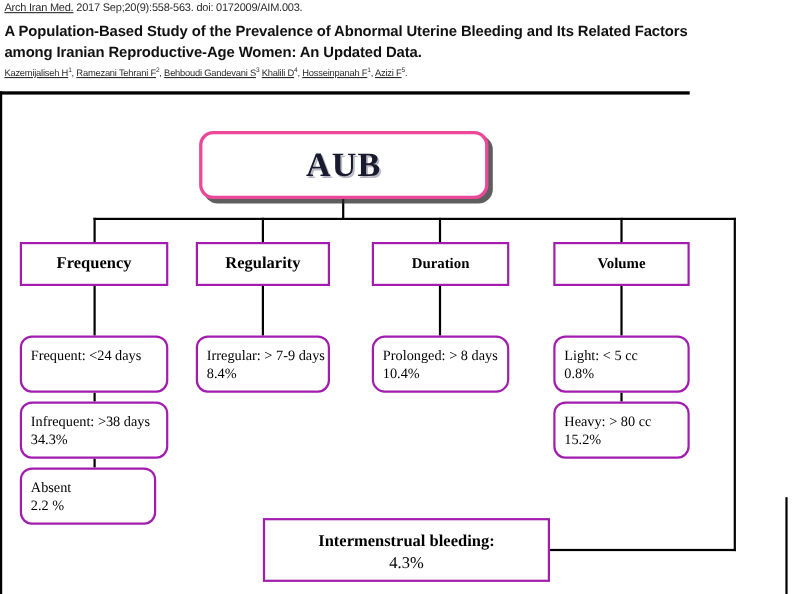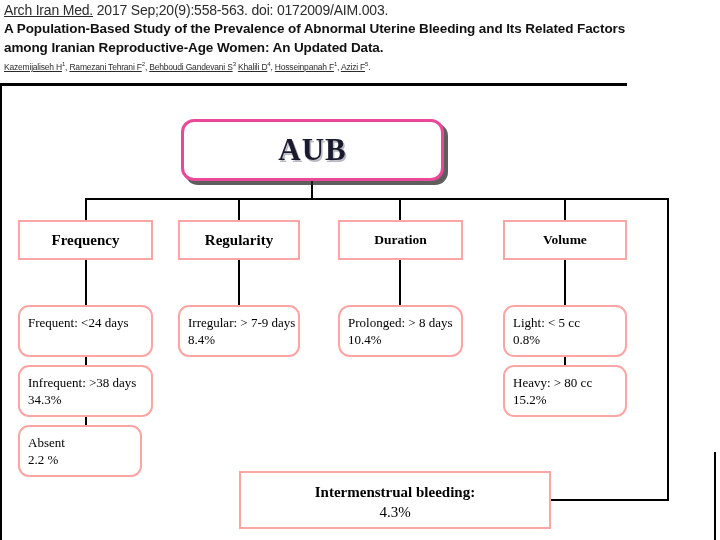--- a/index.html
+++ b/index.html
@@ -22,21 +22,21 @@
     position: absolute;
     left: 0; top: 0;
     width: 720px;
     height: 83px;
   }
   .citation {
     position: absolute;
     left: 4px;
     top: 2px;
     font-family: "Liberation Sans", "DejaVu Sans", sans-serif;
-    font-size: 14px;
+    font-size: 10px;
     color: #2b2b2b;
     letter-spacing: -0.2px;
     white-space: nowrap;
   }
   .citation .journal {
     text-decoration: underline;
   }
   .title {
     position: absolute;
     left: 4px;
@@ -89,21 +89,21 @@
   .line {
     position: absolute;
     background: #000000;
   }
 
   
   .box {
     position: absolute;
     box-sizing: border-box;
     background: #ffffff;
-    border: 2px solid #fca5a5;
+    border: 2px solid #a21caf;
   }
   .aub-box {
     left: 181px;
     top: 119px;
     width: 263px;
     height: 62px;
     border: 3px solid #ec4899;
     border-radius: 13px;
     box-shadow: 4px 4px 0 rgba(40,40,40,0.75);
     display: flex;
@@ -138,21 +138,21 @@
     padding: 7px 0 0 8px;
     box-sizing: border-box;
     line-height: 17px;
     font-size: 13px;
     color: #000000;
   }
 
   .bottom-box {
     left: 239px;
     top: 471px;
-    width: 312px;
+    width: 261px;
     height: 58px;
     text-align: center;
     padding-top: 9px;
     box-sizing: border-box;
   }
   .bottom-title {
     font-size: 15px;
     font-weight: bold;
     line-height: 20px;
   }

